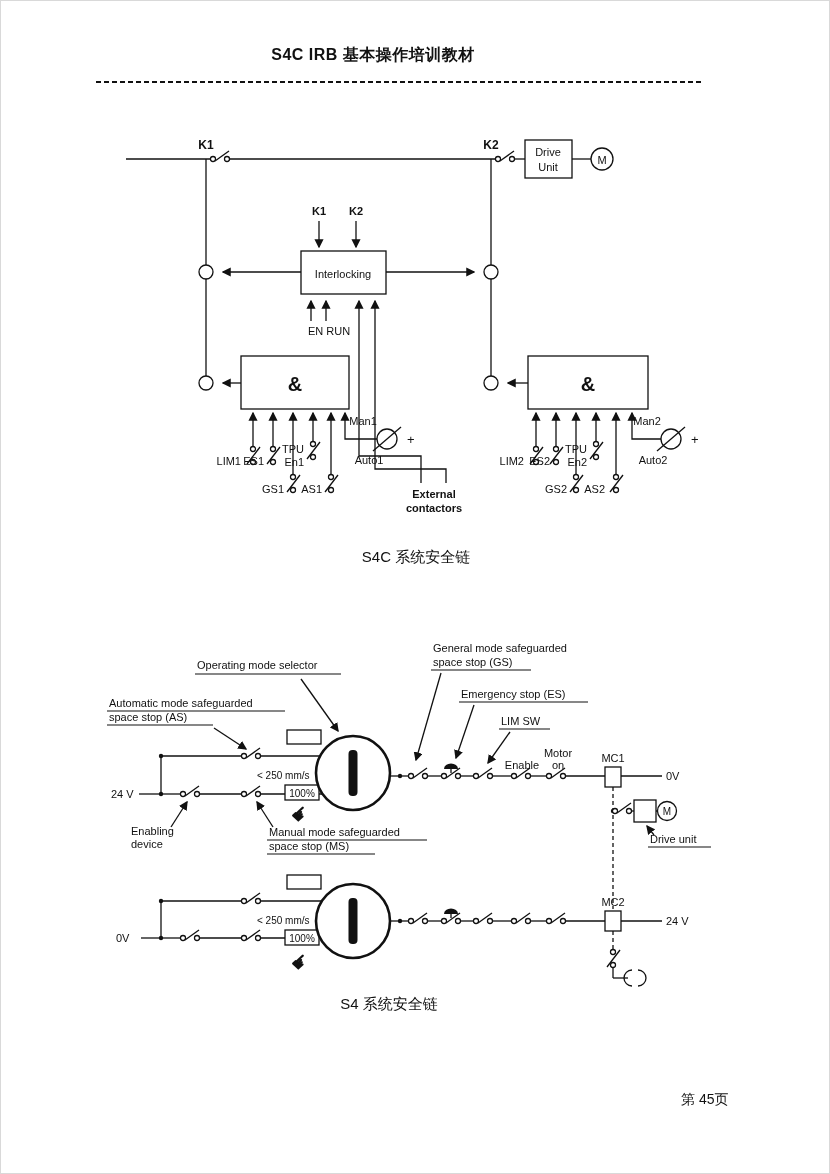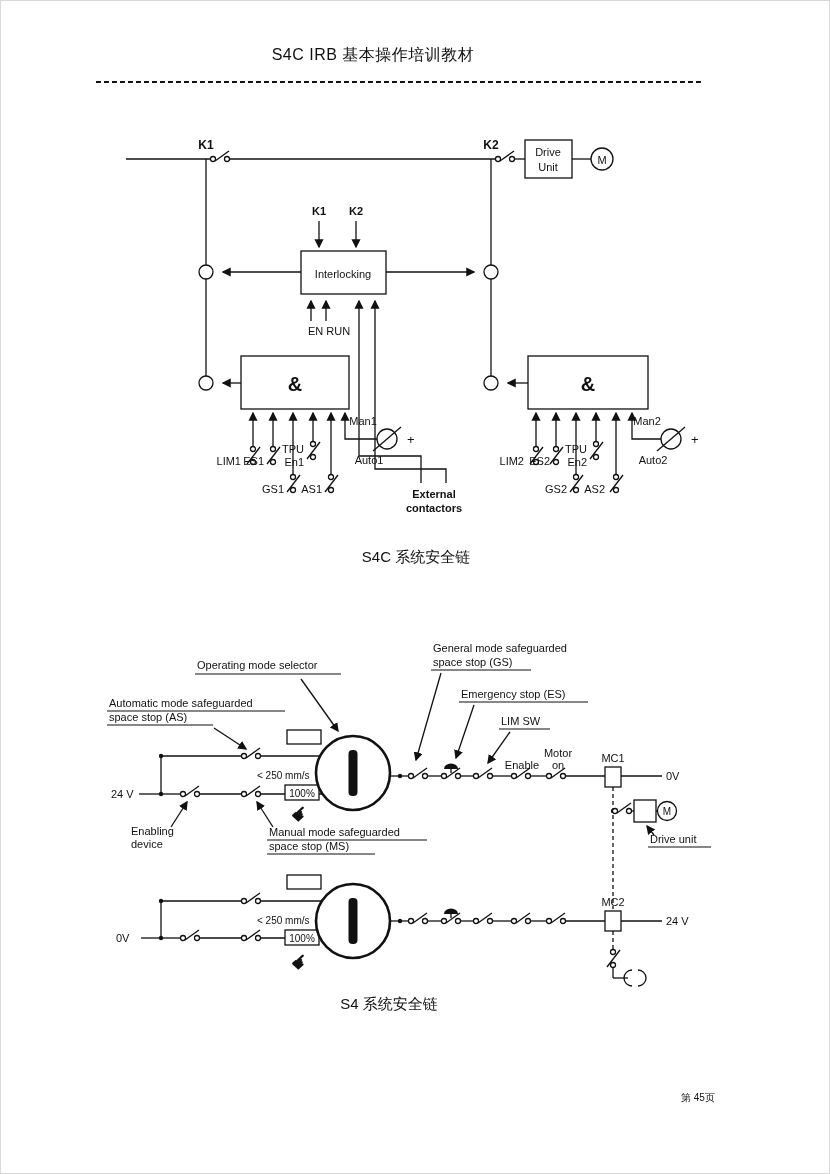--- a/index.html
+++ b/index.html
@@ -1,21 +1,21 @@
 <!DOCTYPE html>
 <html><head>
 <meta charset="utf-8">
 <style>
   html,body{margin:0;padding:0;background:#e8e8e8;}
   .page{position:relative;width:830px;height:1174px;background:#fff;margin:0 auto;
         box-sizing:border-box;border:1px solid #d9d9d9;overflow:hidden;
         font-family:"Liberation Sans","DejaVu Sans",sans-serif;color:#111;}
   .header{position:absolute;top:44px;left:0;width:744px;text-align:center;
-          font-weight:normal;font-size:16px;letter-spacing:.5px;}
-  .pagenum{position:absolute;top:1090px;left:680px;font-size:10px;}
+          font-weight:bold;font-size:16px;letter-spacing:.5px;}
+  .pagenum{position:absolute;top:1090px;left:680px;font-size:14px;}
   svg.sheet{position:absolute;left:0;top:0;}
   svg.sheet line, svg.sheet polyline, svg.sheet path.wire{stroke:#111;stroke-width:1.3;fill:none;}
   svg.sheet line.dash{stroke-dasharray:4 3;}
   svg.sheet line.rule{stroke-width:2;stroke-dasharray:5 3;}
   svg.sheet line.ul{stroke-width:1.1;}
   svg.sheet rect.box{fill:#fff;stroke:#111;stroke-width:1.3;}
   svg.sheet rect.open{fill:none;stroke:#111;stroke-width:1.3;}
   svg.sheet circle.big{fill:#fff;stroke:#111;stroke-width:2.6;}
   svg.sheet circle.ring{fill:#fff;stroke:#111;stroke-width:1.3;}
   svg.sheet text{fill:#111;stroke:none;font-size:11px;font-family:"Liberation Sans","DejaVu Sans",sans-serif;}

